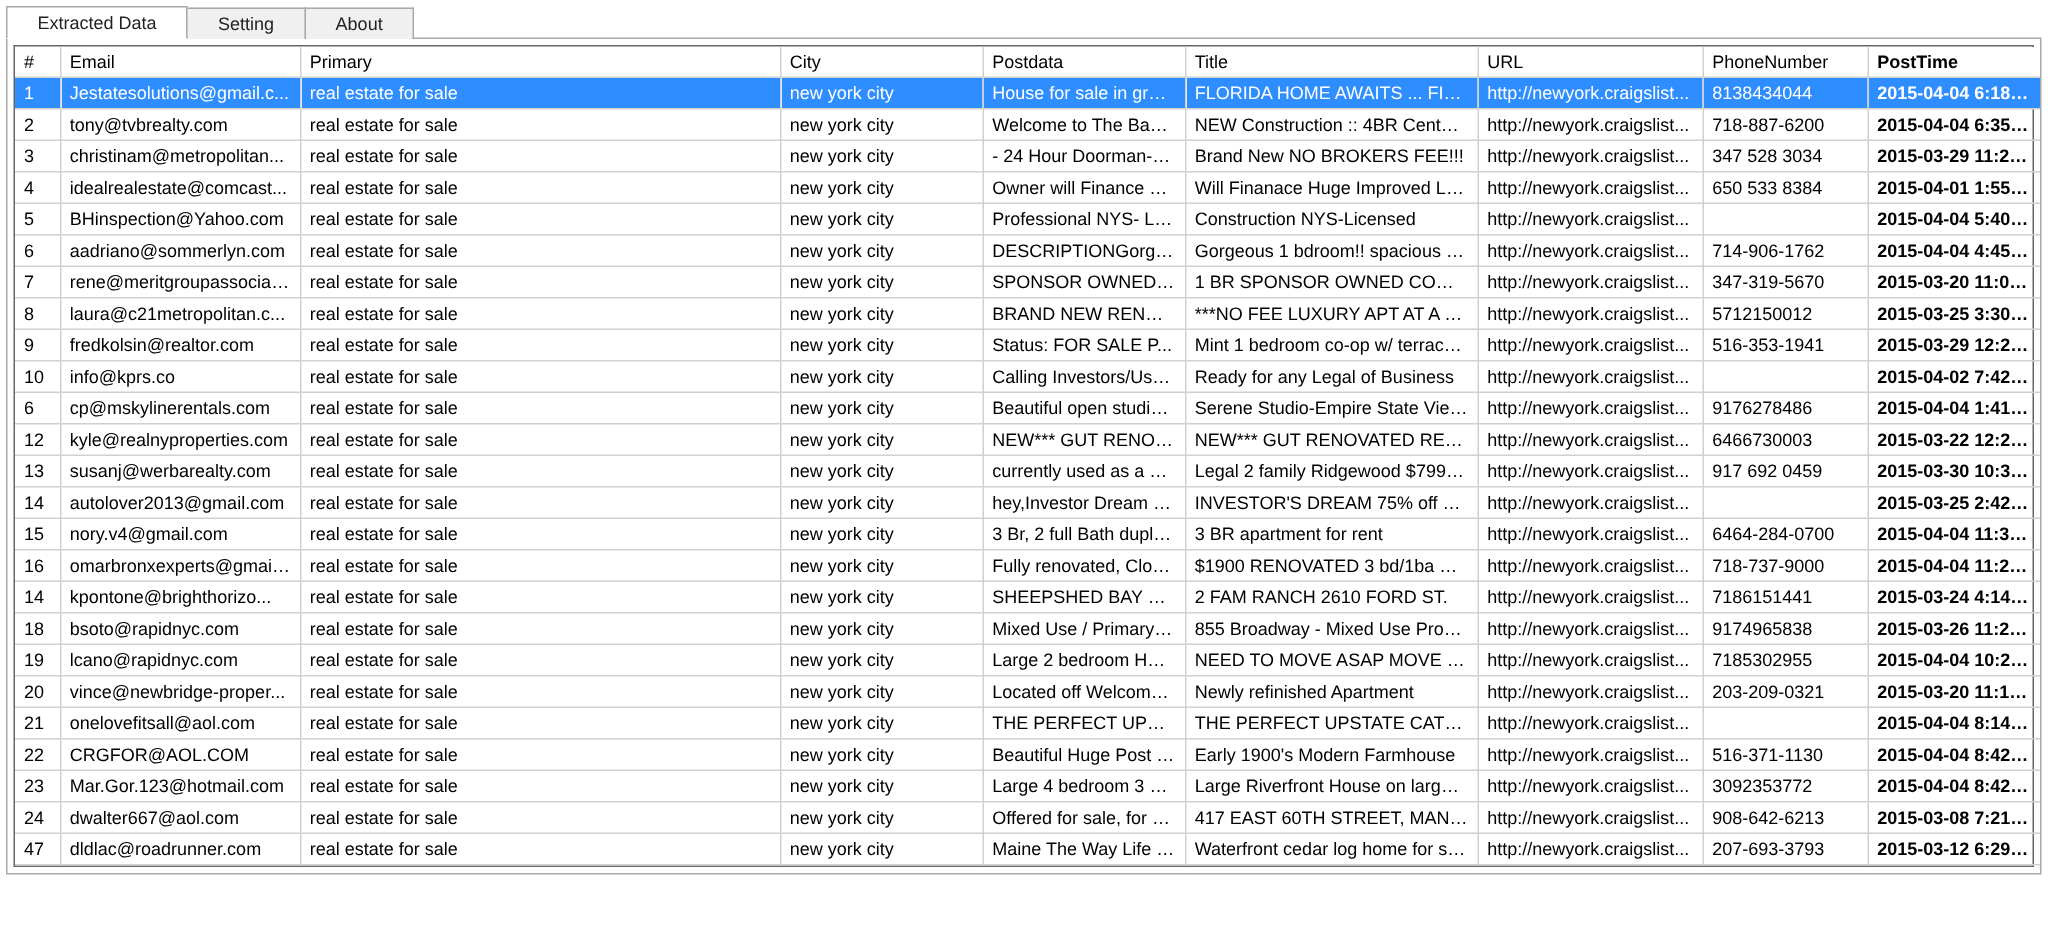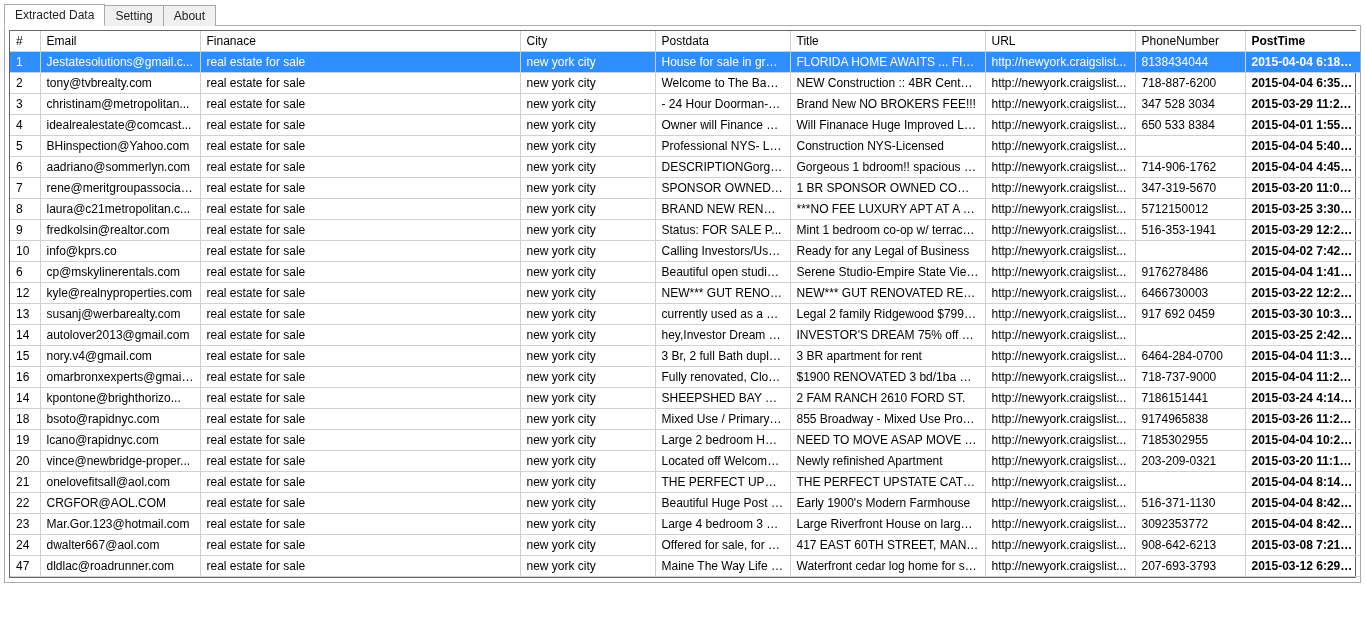--- a/index.html
+++ b/index.html
@@ -12,21 +12,21 @@
     color: #000;
     width: 1365px;
   }
   .tab-strip {
     display: flex;
     align-items: flex-end;
     position: relative;
     z-index: 2;
   }
   .tab {
-    padding: 3px 10px;
+    padding: 3px 20px;
     border: 1px solid #a9a9a9;
     border-bottom: none;
     background: #f0f0f0;
     margin-right: 0;
     position: relative;
     cursor: pointer;
     font-size: 12px;
     color: #222;
   }
   .tab + .tab { margin-left: -1px; }
@@ -111,21 +111,21 @@
         <col class="c-post">
           <col class="c-title">
           <col class="c-url">
           <col class="c-phone">
           <col class="c-time">
       </colgroup>
       <thead>
         <tr>
           <th>#</th>
           <th>Email</th>
-          <th>Finanace</th>
+          <th>Primary</th>
           <th>City</th>
           <th>Postdata</th>
           <th>Title</th>
           <th>URL</th>
           <th>PhoneNumber</th>
           <th>PostTime</th>
         </tr>
       </thead>
       <tbody id="grid-body">
           <tr class="selected">

